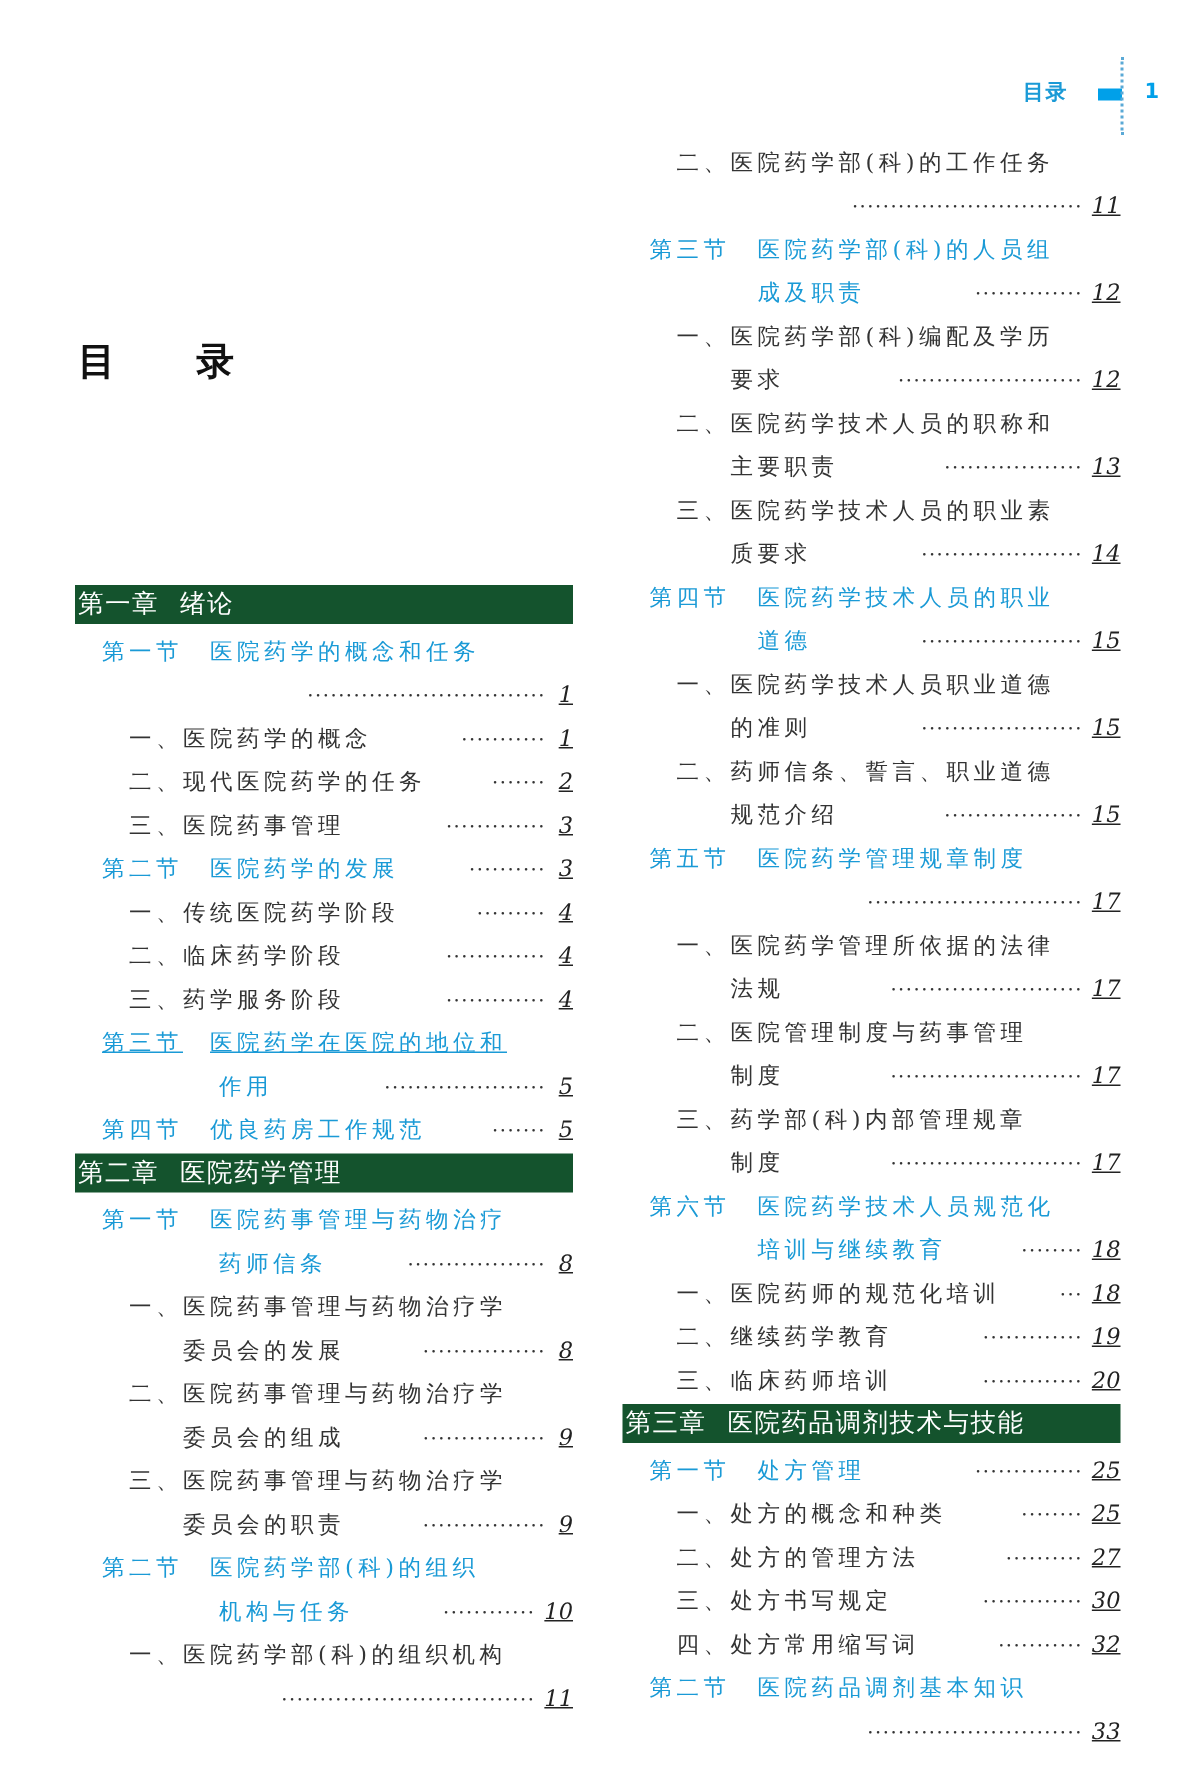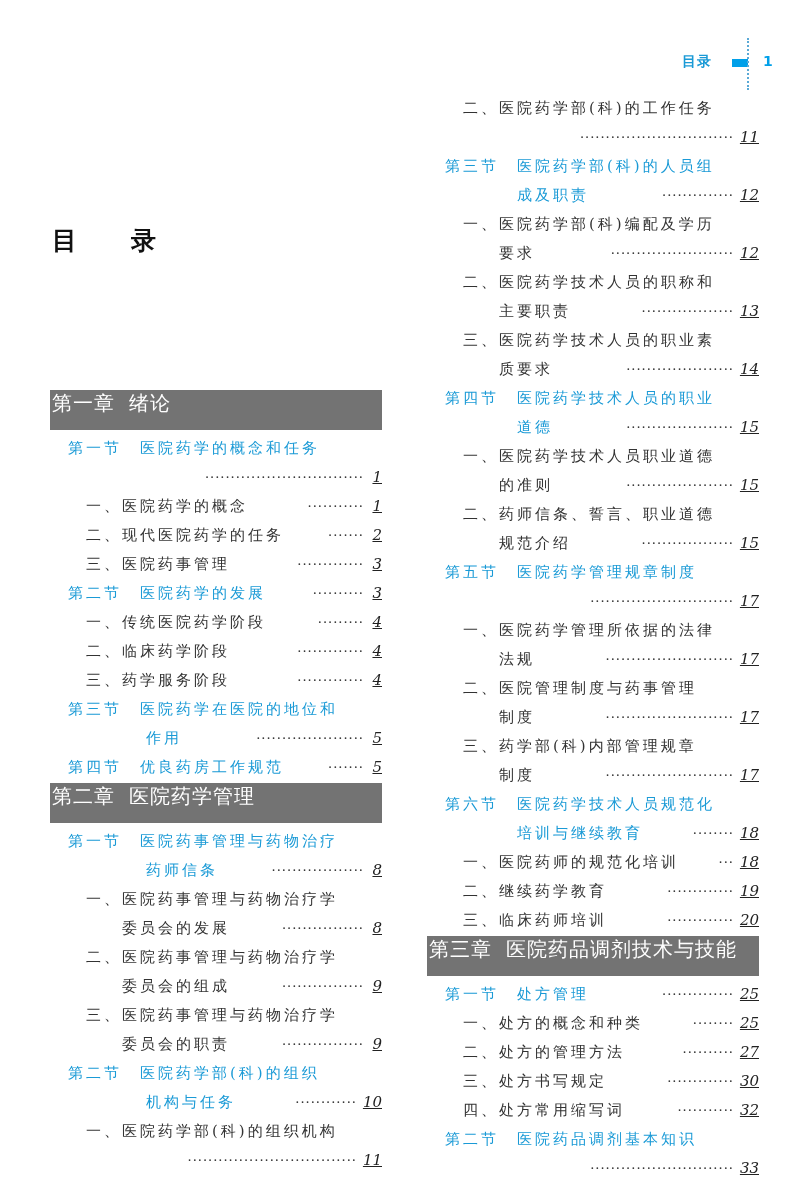--- a/index.html
+++ b/index.html
@@ -12,25 +12,25 @@
   .hdr-dots { position:absolute; left:747px; top:38px; height:52px; border-left:2px dotted #5aa9d6; }
   .hdr-page { position:absolute; left:763px; top:53px; font-family:"DejaVu Sans","Liberation Sans",sans-serif;
               font-size:14px; color:#00a0e9; font-weight:bold; }
   .title { position:absolute; left:52px; top:224px; font-family:"DejaVu Sans","Liberation Sans",sans-serif;
            font-size:25px; font-weight:bold; color:#111; }
   .title span { display:inline-block; }
   .title .t2 { margin-left:54px; }
 
   .col { position:absolute; }
   .col.left { left:50px; top:389px; width:332px; }
-  .col.right { left:427px; top:94px; width:332px; }
+  .col.right { left:415px; top:94px; width:332px; }
 
   .row { position:relative; height:29px; line-height:29px; font-size:15px; white-space:nowrap; letter-spacing:3px; }
-  .chapter { background:#737373; color:#fff; height:40px; line-height:26px; font-family:"DejaVu Sans","Liberation Sans",sans-serif;
-             font-size:20px; letter-spacing:1px; padding-left:2px; margin:1px 0 4px 0; }
+  .chapter { background:#14532d; color:#fff; height:26px; line-height:26px; font-family:"DejaVu Sans","Liberation Sans",sans-serif;
+             font-size:17px; letter-spacing:1px; padding-left:2px; margin:1px 0 4px 0; }
   .chapter .num { margin-right:14px; }
   .section { color:#1a9ad6; }
   .section .num { margin-right:18px; }
   .item { color:#333; }
   .lead { position:absolute; right:0; top:0; display:flex; align-items:baseline; }
   .dots { color:#333; letter-spacing:1px; font-size:13px; overflow:hidden; }
   .page { font-style:italic; font-family:"DejaVu Serif","Liberation Serif",serif; color:#222; margin-left:6px;
           letter-spacing:0; min-width:12px; text-align:right; font-size:15px;text-decoration:underline; }
 </style>
 </head>
@@ -77,21 +77,21 @@
         <span class="page">4</span>
       </span></div>
     <div class="row item" style="padding-left: 36px;"><span>二、临床药学阶段</span><span class="lead">
         <span class="dots">·············</span>
         <span class="page">4</span>
       </span></div>
     <div class="row item" style="padding-left: 36px;"><span>三、药学服务阶段</span><span class="lead">
         <span class="dots">·············</span>
         <span class="page">4</span>
       </span></div>
-    <div class="row section" style="padding-left: 18px;"><span class="num">第三节</span><span>医院药学在医院的地位和</span></div>
+    <div class="row section" style="padding-left: 18px; text-decoration: underline;"><span class="num">第三节</span><span>医院药学在医院的地位和</span></div>
     <div class="row section" style="padding-left: 96px;"><span>作用</span><span class="lead">
         <span class="dots">·····················</span>
         <span class="page">5</span>
       </span></div>
     <div class="row section" style="padding-left: 18px;"><span class="num">第四节</span><span>优良药房工作规范</span><span class="lead">
         <span class="dots">·······</span>
         <span class="page">5</span>
       </span></div>
     <div class="chapter"><span class="num">第二章</span><span>医院药学管理</span></div>
     <div class="row section" style="padding-left: 18px;"><span class="num">第一节</span><span>医院药事管理与药物治疗</span></div>

